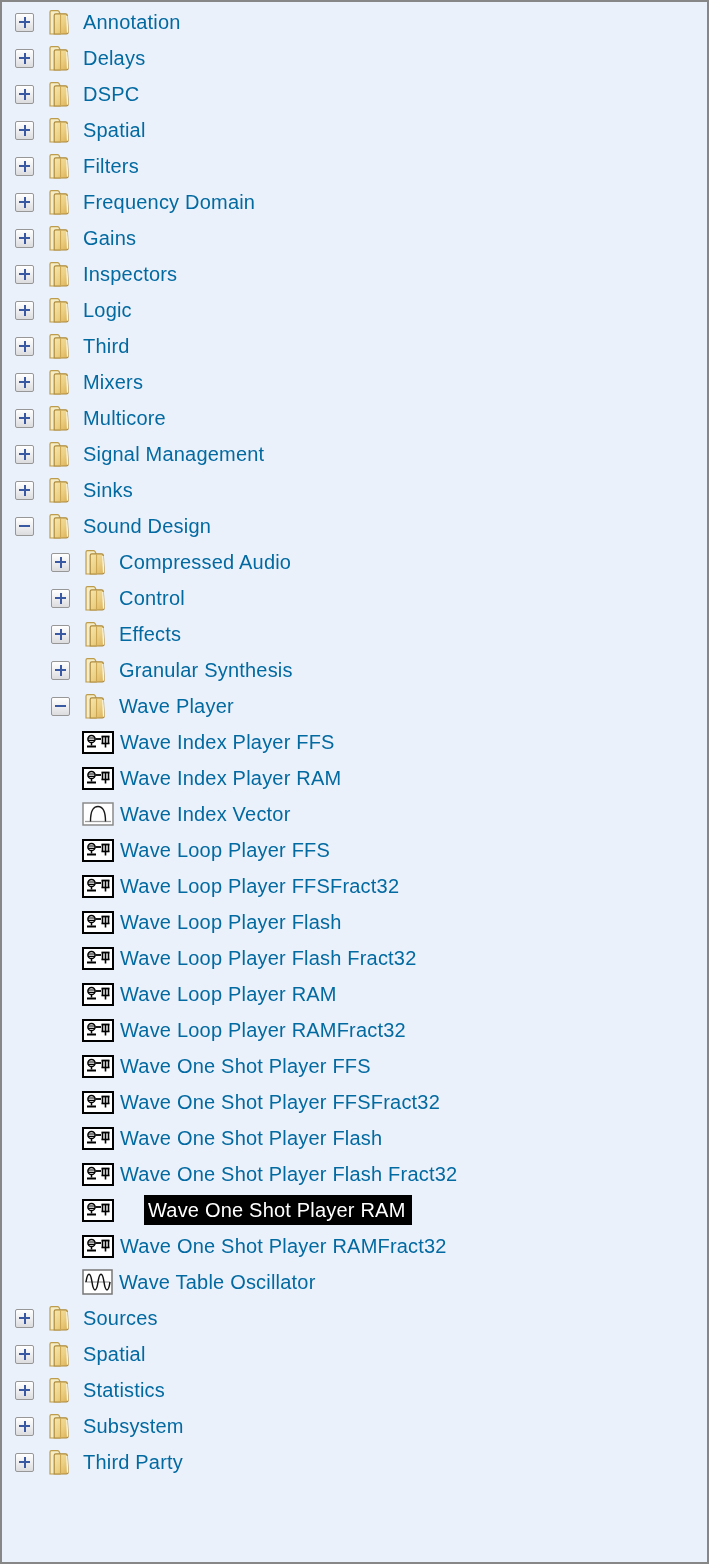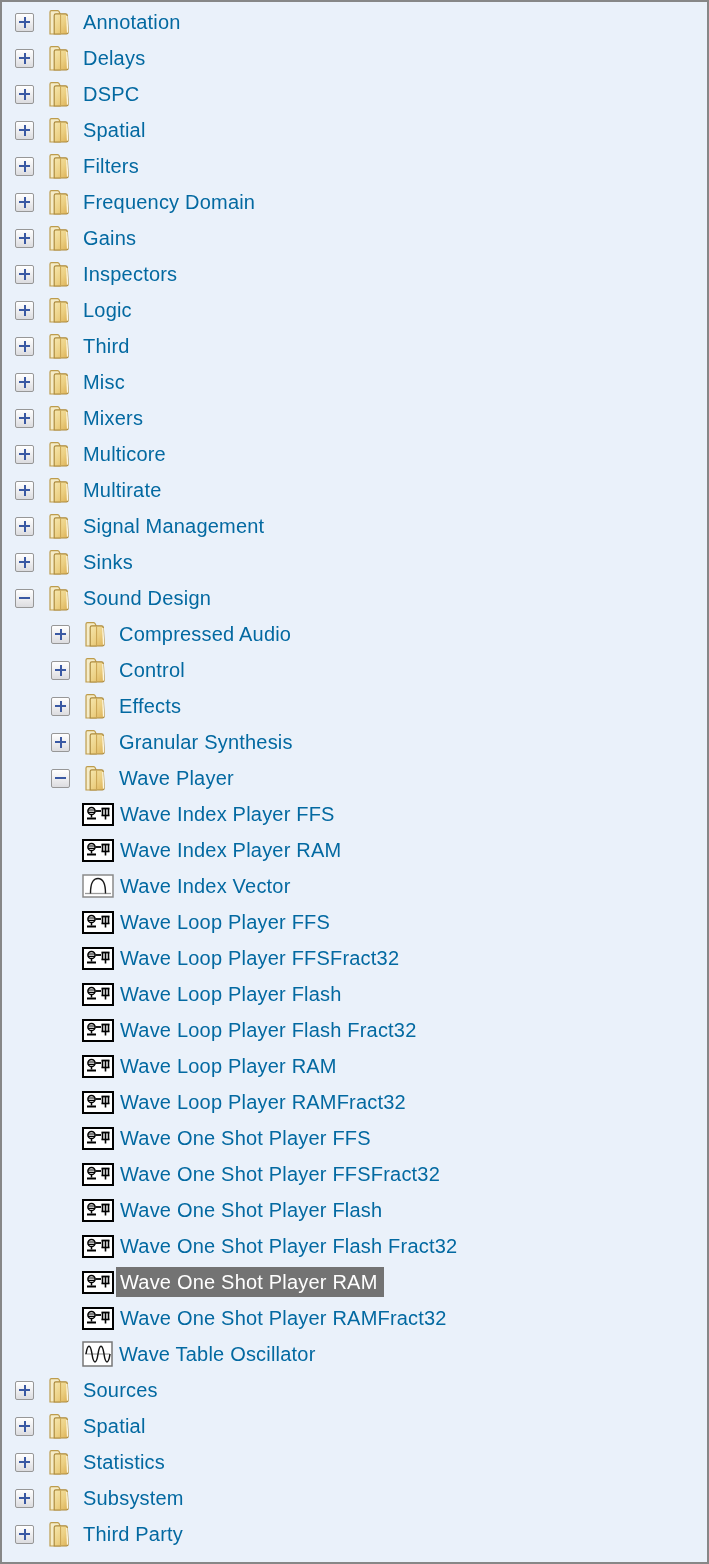--- a/index.html
+++ b/index.html
@@ -22,21 +22,21 @@
   }
   .expander .h{position:absolute; left:3px; right:3px; top:50%; margin-top:-1px; height:2px; background:#3a59a3;}
   .expander .v{position:absolute; top:3px; bottom:3px; left:50%; margin-left:-1px; width:2px; background:#3a59a3;}
   .icon{flex:none; display:flex; align-items:center;}
   .icon.folder{margin-right:7px;}
   .icon.leaf{margin-right:2px;}
   .label{
     font-size:20px; letter-spacing:0.2px; color:#0369a1;
     line-height:30px; height:30px; padding:0 6px 0 4px;
   }
-  .row.selected .label{background:#737373; color:#ffffff;}
+  .row.selected .label{background:#000000; color:#ffffff;margin-left:28px;}
 </style>
 </head>
 <body>
 
 <div class="panel">
   <div class="tree">
       <div class="row lvl0">
         <span class="expander plus">
           <span class="h"></span>
           <span class="v"></span>
@@ -269,42 +269,20 @@
           <stop offset="0.55" stop-color="#ecd083"></stop>
           <stop offset="1" stop-color="#dcb055"></stop>
         </linearGradient>
       </defs>
       <path d="M4 4 Q4 2.6 5.4 2.6 L11.6 2.6 Q12.8 2.8 13.3 4 L14.2 6.2 L14.2 26 L4 26 Z" fill="#f5ecc8" stroke="#bd9c4c" stroke-width="1.2"></path>
       <path d="M8.2 7.4 Q8.2 5.8 9.8 5.8 L19.6 5.8 Q21.2 5.8 21.3 7.4 L22.2 23.8 Q22.3 26 20.2 26 L8.2 26 Z" fill="url(#fg)" stroke="#ad8b3e" stroke-width="1.2"></path>
       <path d="M14.6 6.4 L14.6 25.4" stroke="#c8a351" stroke-width="1"></path>
       <path d="M20.8 8 L21.6 24.6" stroke="#fdf6dd" stroke-width="1.4"></path>
     </svg>
   </span>
-<span class="label">Misc</span>
-      </div>
-      <div class="row lvl0">
-        <span class="expander plus">
-          <span class="h"></span>
-          <span class="v"></span>
-        </span>
-  <span class="icon folder">
-    <svg width="26" height="28" viewBox="0 0 26 28">
-      <defs>
-        <linearGradient id="fg" x1="0" y1="0" x2="1" y2="1">
-          <stop offset="0" stop-color="#f6e7ae"></stop>
-          <stop offset="0.55" stop-color="#ecd083"></stop>
-          <stop offset="1" stop-color="#dcb055"></stop>
-        </linearGradient>
-      </defs>
-      <path d="M4 4 Q4 2.6 5.4 2.6 L11.6 2.6 Q12.8 2.8 13.3 4 L14.2 6.2 L14.2 26 L4 26 Z" fill="#f5ecc8" stroke="#bd9c4c" stroke-width="1.2"></path>
-      <path d="M8.2 7.4 Q8.2 5.8 9.8 5.8 L19.6 5.8 Q21.2 5.8 21.3 7.4 L22.2 23.8 Q22.3 26 20.2 26 L8.2 26 Z" fill="url(#fg)" stroke="#ad8b3e" stroke-width="1.2"></path>
-      <path d="M14.6 6.4 L14.6 25.4" stroke="#c8a351" stroke-width="1"></path>
-      <path d="M20.8 8 L21.6 24.6" stroke="#fdf6dd" stroke-width="1.4"></path>
-    </svg>
-  </span>
 <span class="label">Mixers</span>
       </div>
       <div class="row lvl0">
         <span class="expander plus">
           <span class="h"></span>
           <span class="v"></span>
         </span>
   <span class="icon folder">
     <svg width="26" height="28" viewBox="0 0 26 28">
       <defs>
@@ -314,42 +292,20 @@
           <stop offset="1" stop-color="#dcb055"></stop>
         </linearGradient>
       </defs>
       <path d="M4 4 Q4 2.6 5.4 2.6 L11.6 2.6 Q12.8 2.8 13.3 4 L14.2 6.2 L14.2 26 L4 26 Z" fill="#f5ecc8" stroke="#bd9c4c" stroke-width="1.2"></path>
       <path d="M8.2 7.4 Q8.2 5.8 9.8 5.8 L19.6 5.8 Q21.2 5.8 21.3 7.4 L22.2 23.8 Q22.3 26 20.2 26 L8.2 26 Z" fill="url(#fg)" stroke="#ad8b3e" stroke-width="1.2"></path>
       <path d="M14.6 6.4 L14.6 25.4" stroke="#c8a351" stroke-width="1"></path>
       <path d="M20.8 8 L21.6 24.6" stroke="#fdf6dd" stroke-width="1.4"></path>
     </svg>
   </span>
 <span class="label">Multicore</span>
-      </div>
-      <div class="row lvl0">
-        <span class="expander plus">
-          <span class="h"></span>
-          <span class="v"></span>
-        </span>
-  <span class="icon folder">
-    <svg width="26" height="28" viewBox="0 0 26 28">
-      <defs>
-        <linearGradient id="fg" x1="0" y1="0" x2="1" y2="1">
-          <stop offset="0" stop-color="#f6e7ae"></stop>
-          <stop offset="0.55" stop-color="#ecd083"></stop>
-          <stop offset="1" stop-color="#dcb055"></stop>
-        </linearGradient>
-      </defs>
-      <path d="M4 4 Q4 2.6 5.4 2.6 L11.6 2.6 Q12.8 2.8 13.3 4 L14.2 6.2 L14.2 26 L4 26 Z" fill="#f5ecc8" stroke="#bd9c4c" stroke-width="1.2"></path>
-      <path d="M8.2 7.4 Q8.2 5.8 9.8 5.8 L19.6 5.8 Q21.2 5.8 21.3 7.4 L22.2 23.8 Q22.3 26 20.2 26 L8.2 26 Z" fill="url(#fg)" stroke="#ad8b3e" stroke-width="1.2"></path>
-      <path d="M14.6 6.4 L14.6 25.4" stroke="#c8a351" stroke-width="1"></path>
-      <path d="M20.8 8 L21.6 24.6" stroke="#fdf6dd" stroke-width="1.4"></path>
-    </svg>
-  </span>
-<span class="label">Multirate</span>
       </div>
       <div class="row lvl0">
         <span class="expander plus">
           <span class="h"></span>
           <span class="v"></span>
         </span>
   <span class="icon folder">
     <svg width="26" height="28" viewBox="0 0 26 28">
       <defs>
         <linearGradient id="fg" x1="0" y1="0" x2="1" y2="1">

